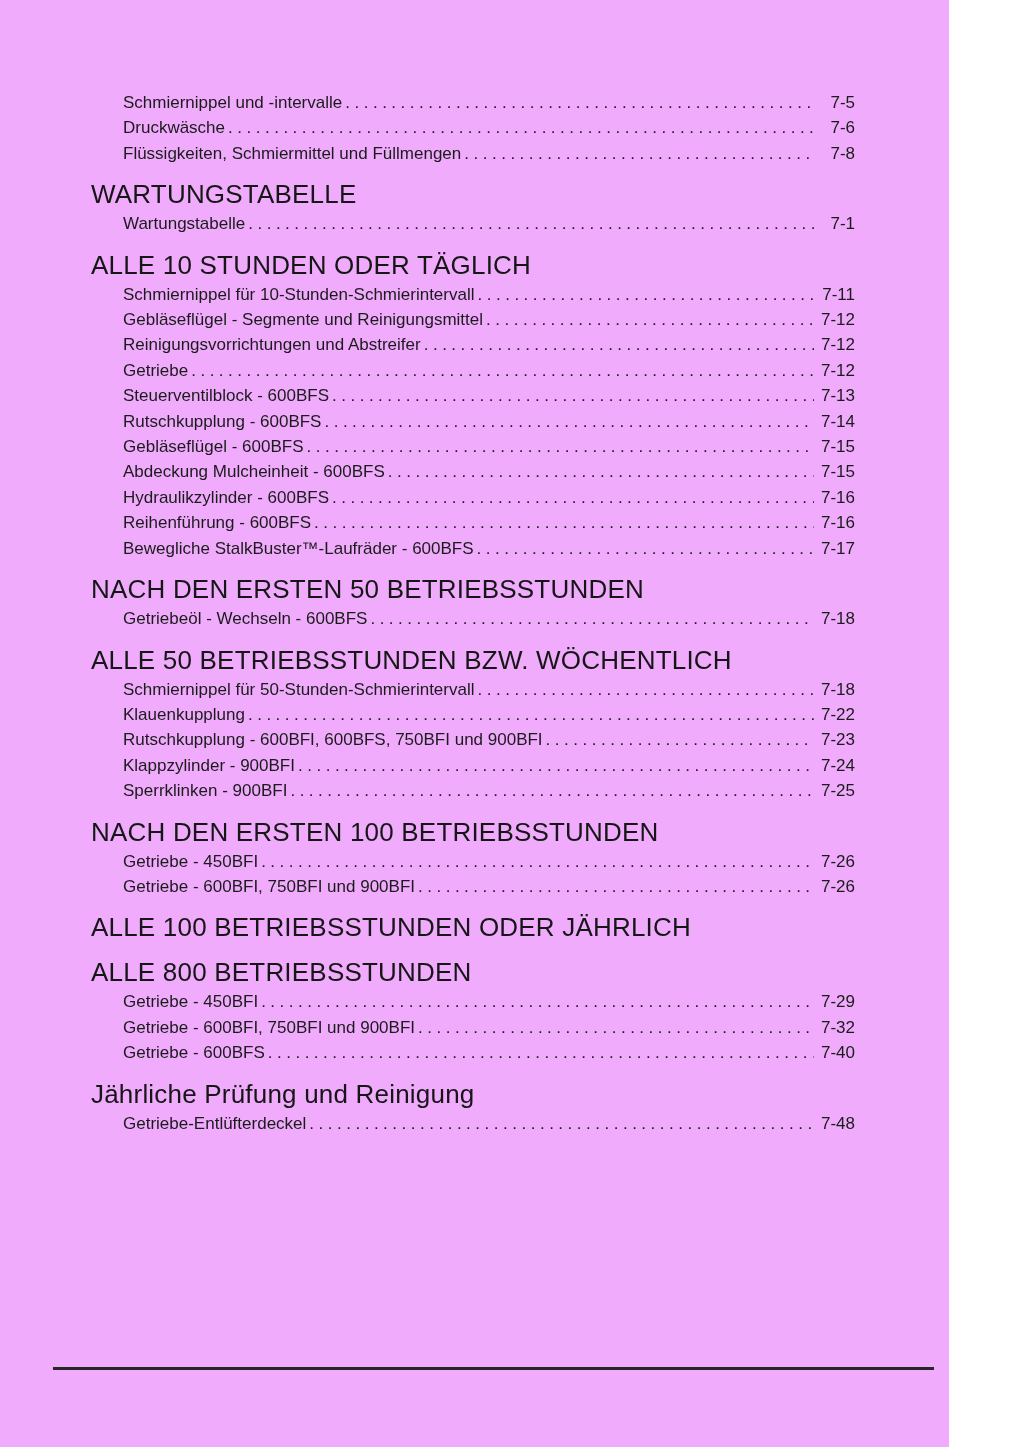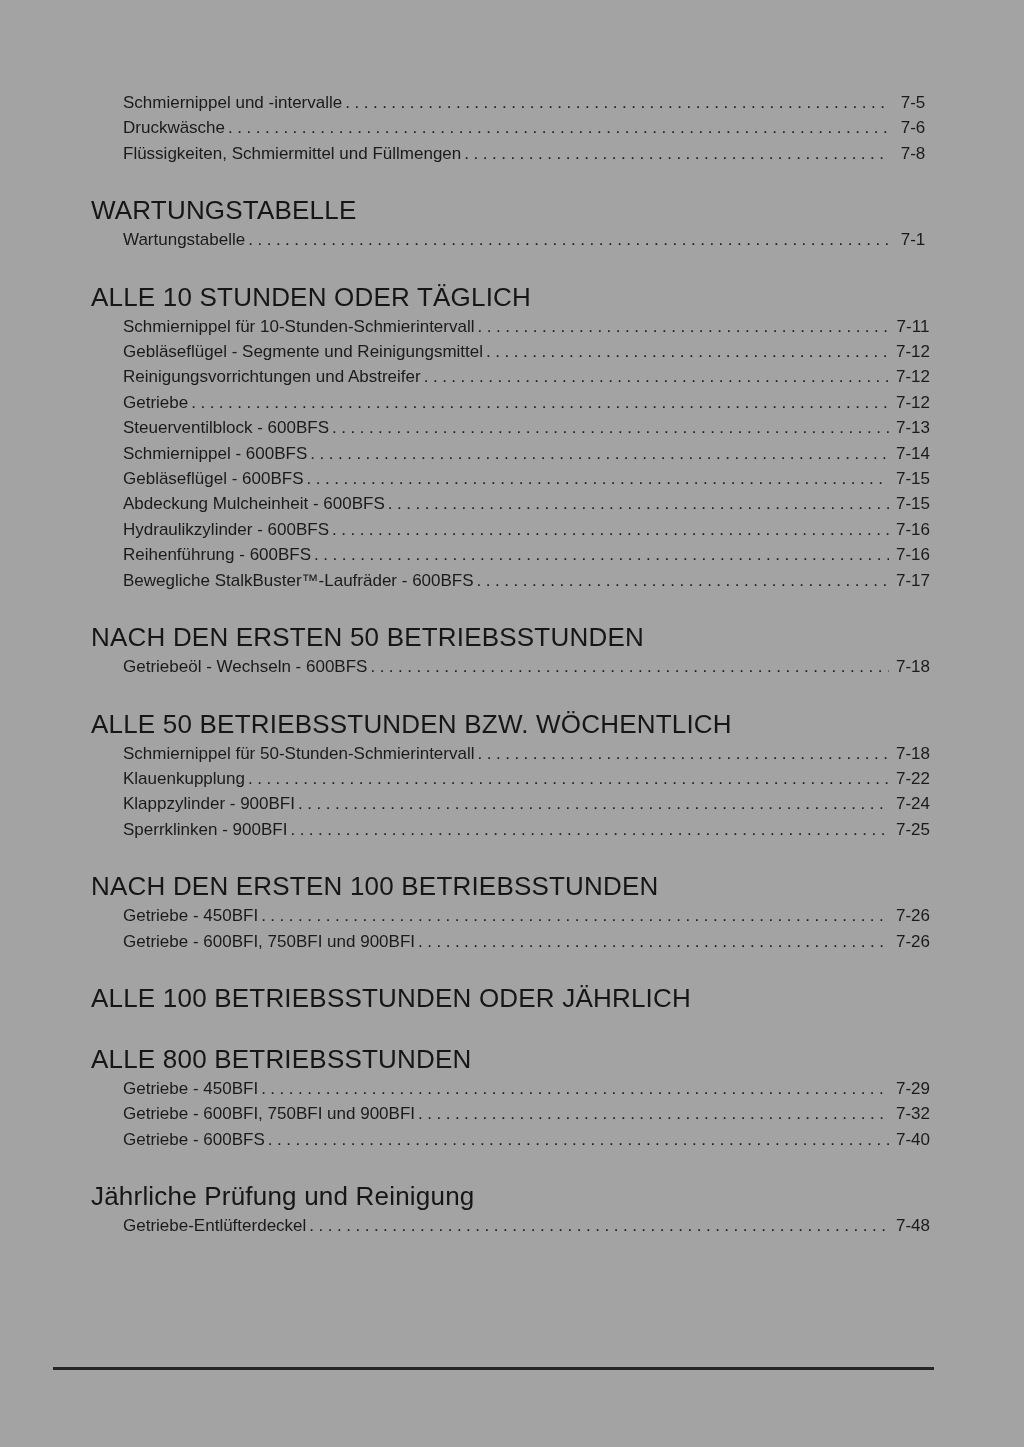--- a/index.html
+++ b/index.html
@@ -2,37 +2,37 @@
 <html lang="de"><head>
 <meta charset="utf-8">
 <style>
   html, body {
     margin: 0;
     padding: 0;
     background: #ffffff;
   }
   .page {
     position: relative;
-    width: 1024px;
+    width: 949px;
     height: 1447px;
-    background: #a3a3a3;
+    background: #f0abfc;
     color: #1b1b1b;
     font-family: "Liberation Sans", sans-serif;
     overflow: hidden;
     box-sizing: border-box;
   }
   .toc {
     position: absolute;
     top: 0;
     left: 0;
     right: 0;
     padding: 90px 94px 0 91px;
   }
   .toc-section {
-    margin-top: 28px;
+    margin-top: 12px;
   }
   .toc-section.no-heading,
   .toc-section:first-child {
     margin-top: 0;
   }
   .toc-heading {
     font-size: 26px;
     line-height: 33px;
     font-weight: 400;
     letter-spacing: 0.2px;
@@ -60,21 +60,21 @@
     margin: 0 7px 0 3px;
     letter-spacing: 4.5px;
     color: #1b1b1b;
   }
   .leader::after {
     content: "....................................................................................................................................................................";
   }
   .toc-page-num {
     flex: 0 0 auto;
     white-space: nowrap;
-    text-align: center;
+    text-align: right;
     min-width: 34px;
   }
   .footer-rule {
     position: absolute;
     left: 53px;
     top: 1367px;
     width: 881px;
     height: 3px;
     background: #262626;
   }
@@ -145,21 +145,21 @@
     <span class="toc-page-num">7-12</span>
   </div>
 
   <div class="toc-row">
     <span class="toc-label">Steuerventilblock - 600BFS</span>
     <span class="leader"></span>
     <span class="toc-page-num">7-13</span>
   </div>
 
   <div class="toc-row">
-    <span class="toc-label">Schmiernippel - 600BFS</span>
+    <span class="toc-label">Rutschkupplung - 600BFS</span>
     <span class="leader"></span>
     <span class="toc-page-num">7-14</span>
   </div>
 
   <div class="toc-row">
     <span class="toc-label">Gebläseflügel - 600BFS</span>
     <span class="leader"></span>
     <span class="toc-page-num">7-15</span>
   </div>
 
@@ -208,20 +208,25 @@
     <span class="leader"></span>
     <span class="toc-page-num">7-18</span>
   </div>
 
   <div class="toc-row">
     <span class="toc-label">Klauenkupplung</span>
     <span class="leader"></span>
     <span class="toc-page-num">7-22</span>
   </div>
 
+  <div class="toc-row">
+    <span class="toc-label">Rutschkupplung - 600BFI, 600BFS, 750BFI und 900BFI</span>
+    <span class="leader"></span>
+    <span class="toc-page-num">7-23</span>
+  </div>
 
   <div class="toc-row">
     <span class="toc-label">Klappzylinder - 900BFI</span>
     <span class="leader"></span>
     <span class="toc-page-num">7-24</span>
   </div>
 
   <div class="toc-row">
     <span class="toc-label">Sperrklinken - 900BFI</span>
     <span class="leader"></span>

